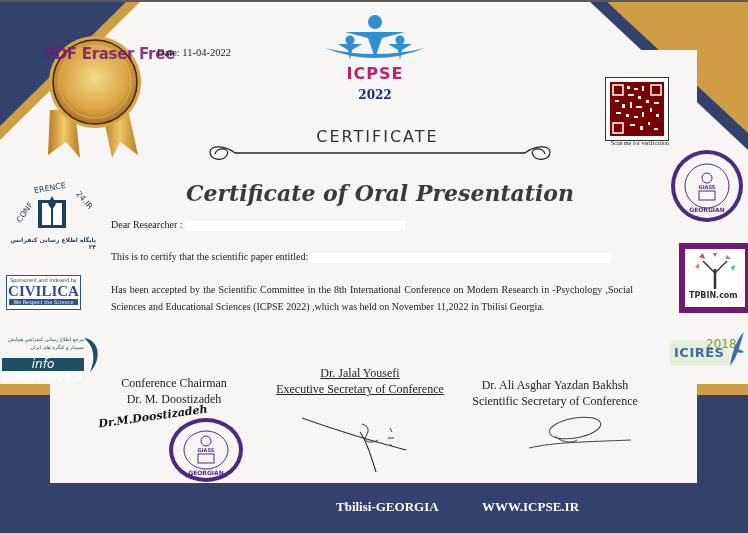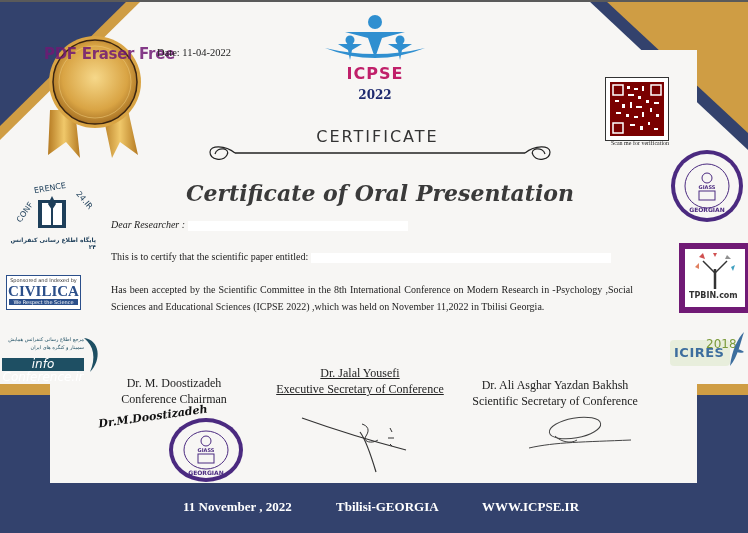--- a/index.html
+++ b/index.html
@@ -10,21 +10,21 @@
   .bg-svg{position:absolute;left:0;top:0;}
   .date{left:157px;top:47px;font-size:10.5px;color:#222;}
   .watermark{left:44px;top:45px;font-family:"DejaVu Sans",sans-serif;font-weight:bold;font-size:15px;color:#701a75;opacity:.85;letter-spacing:-.3px;}
   .logo-text{left:338px;top:64px;width:74px;text-align:center;font-family:"DejaVu Sans",sans-serif;font-weight:bold;font-size:16px;color:#c0206a;letter-spacing:1px;}
   .logo-year{left:338px;top:88px;width:74px;text-align:center;font-family:"DejaVu Serif",serif;font-weight:bold;font-size:12px;color:#1e2a6e;}
   .qr-box{left:605px;top:77px;width:62px;height:62px;border:1px solid #333;background:#fff;}
   .qr-caption{left:600px;top:140px;width:80px;text-align:center;font-size:6px;color:#222;}
   .cert-word{left:290px;top:127px;width:175px;text-align:center;font-family:"DejaVu Sans",sans-serif;font-size:16px;letter-spacing:2px;color:#333;}
   .cert-title{left:180px;top:168px;width:400px;text-align:center;font-family:"DejaVu Serif",serif;font-style:italic;font-weight:bold;font-size:22px;color:#3a3a3a;margin-top:12px;}
   .body-text{font-size:10px;color:#222;}
-  .dear{left:111px;top:219px;font-style:italic;}
+  .dear{left:111px;top:219px;}
   .certify{left:111px;top:251px;}
   .accepted{left:111px;top:281px;width:522px;line-height:17px;text-align:justify;}
   .redact{background:#fff;}
   .sig{text-align:center;font-size:12px;color:#222;line-height:16px;}
   .sig1{left:94px;top:375px;width:160px;}
   .sig2{left:260px;top:365px;width:200px;text-decoration:underline;}
   .sig3{left:455px;top:377px;width:200px;}
   .handwrite{left:98px;top:410px;font-family:"DejaVu Serif",serif;font-style:italic;font-weight:bold;font-size:11px;color:#111;transform:rotate(-8deg);}
   .footer-text{top:499px;font-family:"Liberation Serif",serif;font-weight:bold;font-size:13px;color:#fff;}
   .f1{left:183px;}
@@ -205,22 +205,22 @@
   <div class="abs icires">
     <span class="icires-text">ICIRES</span>
     <span class="icires-year">2018</span>
   </div>
   <svg class="abs" style="left:726px;top:330px" width="20" height="38">
     <path d="M4,36 C6,20 12,8 18,2 C14,14 12,26 4,36 Z" fill="#3d6e9e"></path>
     <path d="M8,20 C12,18 16,20 18,22 C14,24 10,22 8,20 Z" fill="#3d6e9e"></path>
   </svg>
 
   <div class="abs sig sig1">
+    <div>Conference Chairman</div>
     <div>Dr. M. Doostizadeh</div>
-    <div>Conference Chairman</div>
   </div>
   <div class="abs handwrite">Dr.M.Doostizadeh</div>
   <svg class="abs" style="left:168px;top:417px" width="76" height="66">
     <ellipse cx="38" cy="33" rx="37" ry="32" fill="#4b2a80"></ellipse>
     <ellipse cx="38" cy="33" rx="33" ry="28" fill="#f7f6f4"></ellipse>
     <ellipse cx="38" cy="33" rx="22" ry="19" fill="none" stroke="#4b2a80" stroke-width="1"></ellipse>
     <circle cx="38" cy="24" r="5" fill="none" stroke="#4b2a80" stroke-width="1"></circle>
     <text x="38" y="35" text-anchor="middle" class="seal-text" font-size="5">GIASS</text>
     <rect x="30" y="37" width="16" height="9" fill="none" stroke="#4b2a80" stroke-width="1"></rect>
     <text x="38" y="58" text-anchor="middle" class="seal-text" font-size="6">GEORGIAN</text>
@@ -240,16 +240,15 @@
   <div class="abs sig sig3">
     <div>Dr. Ali Asghar Yazdan Bakhsh</div>
     <div>Scientific Secretary of Conference</div>
   </div>
   <svg class="abs" style="left:525px;top:412px" width="110" height="45">
     <path d="M4,36 C30,30 60,30 106,28" fill="none" stroke="#444" stroke-width="1"></path>
     <ellipse cx="50" cy="16" rx="26" ry="10" fill="none" stroke="#444" stroke-width="1" transform="rotate(-10 50 16)"></ellipse>
     <path d="M30,24 C36,30 46,32 52,28" fill="none" stroke="#444" stroke-width="1"></path>
   </svg>
 
-  <div class="abs footer-text f1">11 November , 2022</div>
   <div class="abs footer-text f2">Tbilisi-GEORGIA</div>
   <div class="abs footer-text f3">WWW.ICPSE.IR</div>
 </div>
 
 </body></html>

